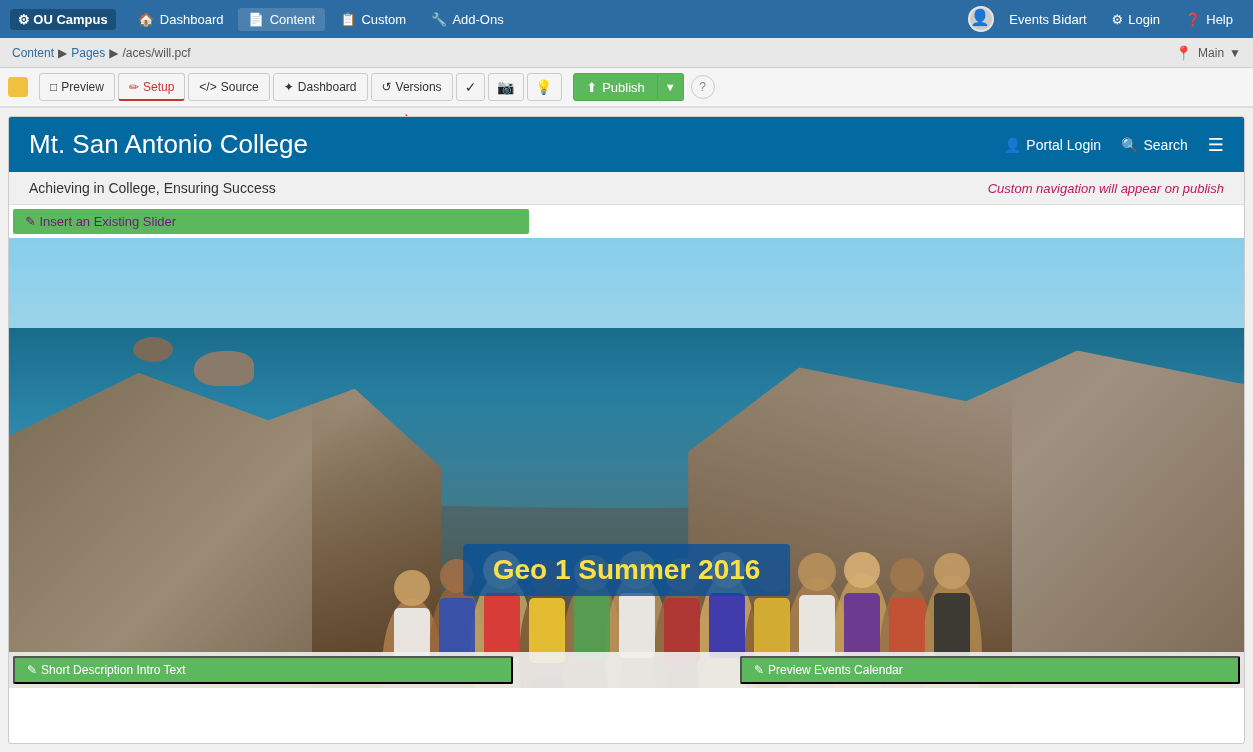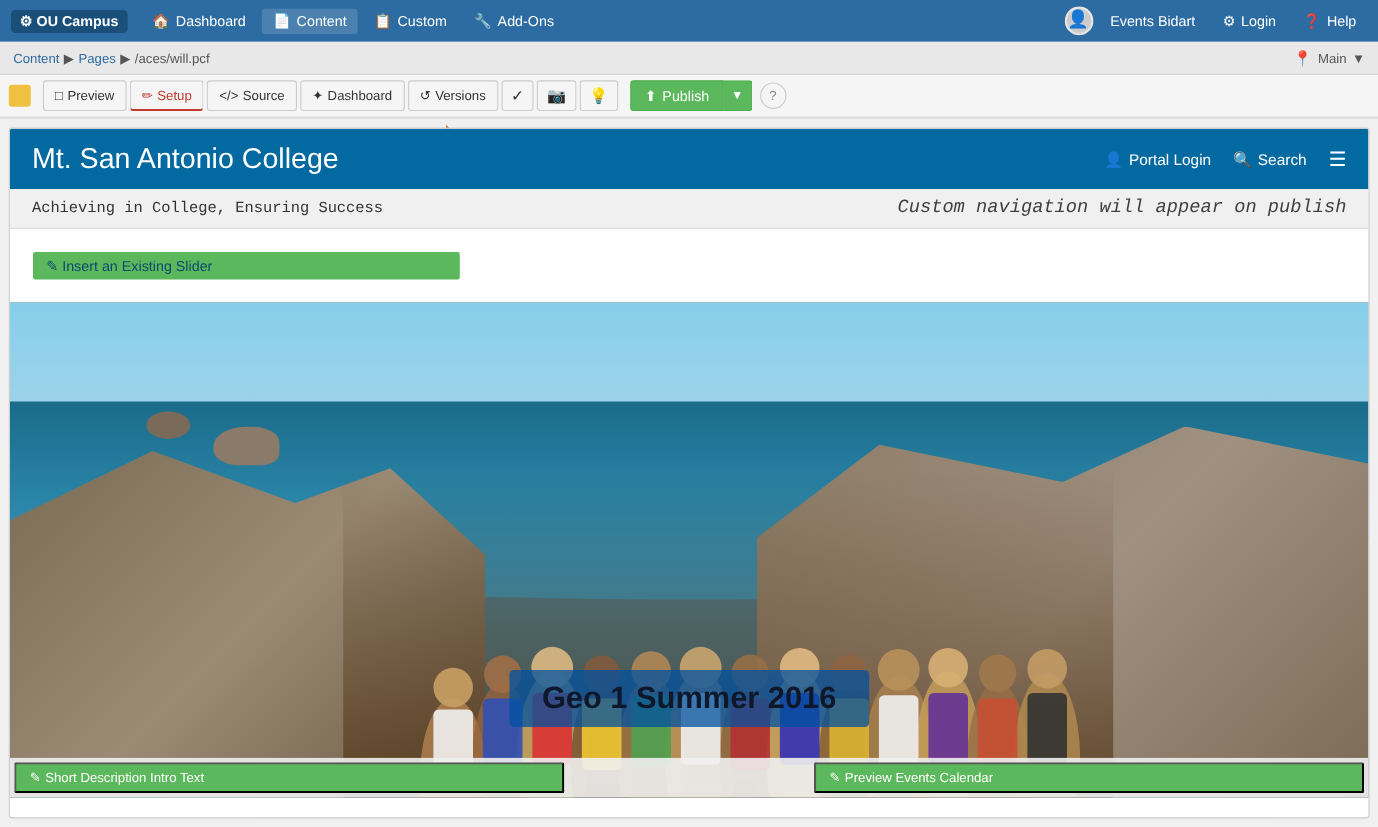--- a/index.html
+++ b/index.html
@@ -194,39 +194,38 @@
       font-size: 14px;
     }
     .college-nav span { cursor: pointer; display: flex; align-items: center; gap: 5px; }
 
     
     .tagline-bar {
       background: #f0f0f0;
       border-bottom: 1px solid #ddd;
       padding: 8px 20px;
       display: flex;
-      align-items: center;
+      align-items: flex-end;
       justify-content: space-between;
-      font-family: Liberation Mono, monospace;
     }
     .tagline-text { font-size: 14px; color: #333; }
-    .custom-nav-text { font-size: 17px; color: #404040; font-style: italic; margin-left: 42px; }
+    .custom-nav-text { font-size: 13px; color: #be185d; font-style: italic; margin-left: 42px; }
 
     
     .insert-slider-bar {
       background: #5cb85c;
-      color: #0c4a6e;
+      color: #701a75;
       padding: 5px 12px;
       font-size: 13px;
       cursor: pointer;
-      width: 388px;
+      width: 516px;
       display: flex;
       align-items: center;
       gap: 5px;
-      margin: 21px;
+      margin: 4px;
       border-radius: 2px;
     }
 
     
     .hero-area {
       position: relative;
       height: 450px;
       overflow: hidden;
       background: #4a7a8a;
     }
@@ -271,25 +270,25 @@
     .rock2 {
       position: absolute;
       top: 22%; left: 10%;
       width: 40px; height: 25px;
       background: #7a6a5a;
       border-radius: 50%;
     }
     
     .caption-box {
       position: absolute;
-      bottom: 64px;
+      bottom: 92px;
       left: 50%;
       transform: translateX(-50%);
       background: rgba(0, 80, 160, 0.75);
-      color: #0f172a;
+      color: #fde047;
       font-size: 28px;
       font-weight: bold;
       padding: 10px 30px;
       border-radius: 4px;
       text-align: center;
       white-space: nowrap;
     }
 
     
     .people-group {

